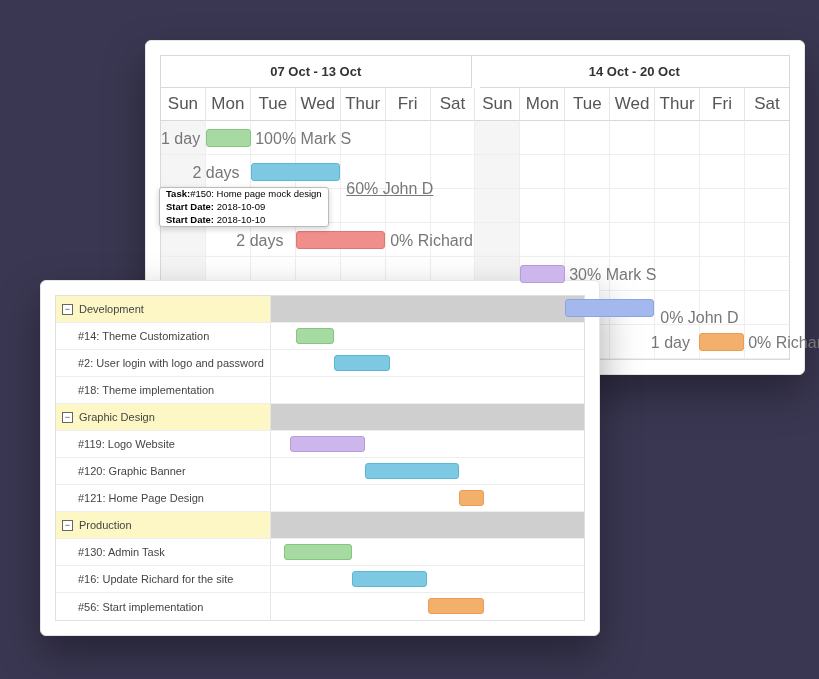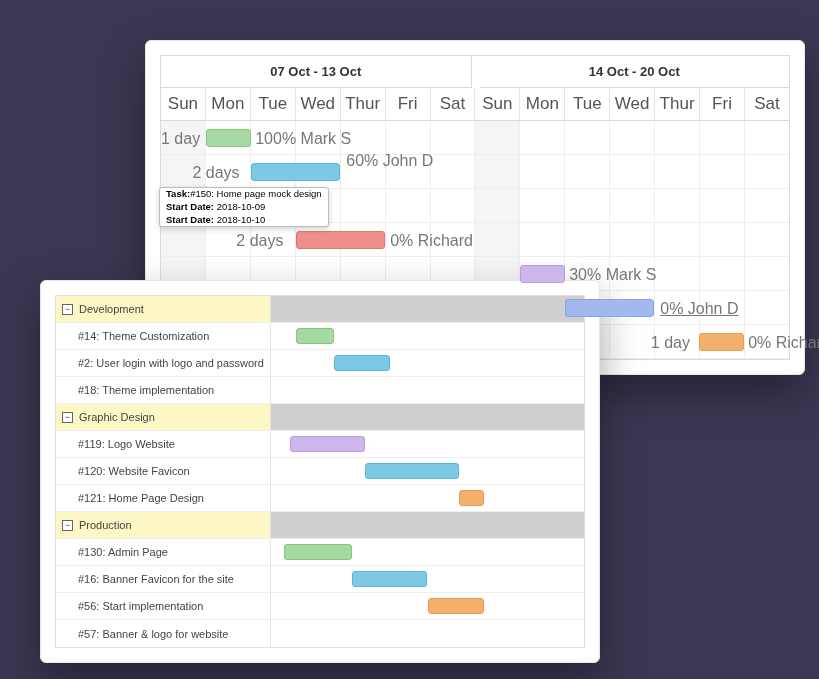--- a/index.html
+++ b/index.html
@@ -280,31 +280,31 @@
           <div class="cal-cell"></div>
           <div class="cal-cell"></div>
         </div>
 
       <span class="annot" style="left:0; top:9px;">1 day</span>
       <div class="bar bar-green" style="left:7.14%;  width:7.14%;  top:8px;"></div>
       <span class="annot" style="left:15%; top:9px;">100%  Mark S</span>
 
       <span class="annot" style="left:5%; top:43px;">2 days</span>
       <div class="bar bar-blue" style="left:14.28%; width:14.28%; top:42px;"></div>
-      <span class="annot" style="left:29.5%; top:31px;">60%  John D</span>
+      <span class="annot" style="left:29.5%; top:59px;text-decoration:underline;">60%  John D</span>
 
       <span class="annot" style="left:12%; top:111px;">2 days</span>
       <div class="bar bar-red" style="left:21.42%; width:14.28%; top:110px;"></div>
       <span class="annot" style="left:36.5%; top:111px;">0%  Richard</span>
 
       <div class="bar bar-purple" style="left:57.12%; width:7.14%;  top:144px;"></div>
       <span class="annot" style="left:65%; top:145px;">30%  Mark S</span>
 
       <div class="bar bar-darkblue" style="left:64.26%; width:14.28%; top:178px;"></div>
-      <span class="annot" style="left:79.5%; top:179px;text-decoration:underline;">0%  John D</span>
+      <span class="annot" style="left:79.5%; top:188px;">0%  John D</span>
 
       <span class="annot" style="left:78%; top:213px;">1 day</span>
       <div class="bar bar-orange" style="left:85.68%; width:7.14%;  top:212px;"></div>
       <span class="annot" style="left:93.5%; top:213px;">0% Richard</span>
 
       <div class="tooltip" style="left:-2px; top:66px; width:170px;">
         <div><b>Task:</b><span>#150: Home page mock design</span></div>
         <div><b>Start Date:</b> <span>2018-10-09</span></div>
         <div><b>Start Date:</b> <span>2018-10-10</span></div>
       </div>
@@ -355,21 +355,21 @@
     <div class="tl-row">
       <div class="tl-left child">
           <span>#119: Logo Website</span>
         </div>
       <div class="tl-right">
           <div class="tbar bar-purple" style="left:6%; width:24%;"></div>
         </div>
     </div>
     <div class="tl-row">
       <div class="tl-left child">
-          <span>#120: Website Favicon</span>
+          <span>#120: Graphic Banner</span>
         </div>
       <div class="tl-right">
           <div class="tbar bar-blue" style="left:30%; width:30%;"></div>
         </div>
     </div>
     <div class="tl-row">
       <div class="tl-left child">
           <span>#121: Home Page Design</span>
         </div>
       <div class="tl-right">
@@ -379,43 +379,37 @@
 
     <div class="tl-row group-row">
       <div class="tl-left">
           <span class="exp">−</span>
           <span>Production</span>
         </div>
       <div class="tl-right"></div>
     </div>
     <div class="tl-row">
       <div class="tl-left child">
-          <span>#130: Admin Page</span>
+          <span>#130: Admin Task</span>
         </div>
       <div class="tl-right">
           <div class="tbar bar-green" style="left:4%; width:22%;"></div>
         </div>
     </div>
     <div class="tl-row">
       <div class="tl-left child">
-          <span>#16: Banner Favicon for the site</span>
+          <span>#16: Update Richard for the site</span>
         </div>
       <div class="tl-right">
           <div class="tbar bar-blue" style="left:26%; width:24%;"></div>
         </div>
     </div>
     <div class="tl-row">
       <div class="tl-left child">
           <span>#56: Start implementation</span>
         </div>
       <div class="tl-right">
           <div class="tbar bar-orange" style="left:50%; width:18%;"></div>
         </div>
-    </div>
-    <div class="tl-row">
-      <div class="tl-left child">
-          <span>#57: Banner &amp; logo for website</span>
-        </div>
-      <div class="tl-right"></div>
     </div>
 
   </div>
 </div>
 
 </body></html>

